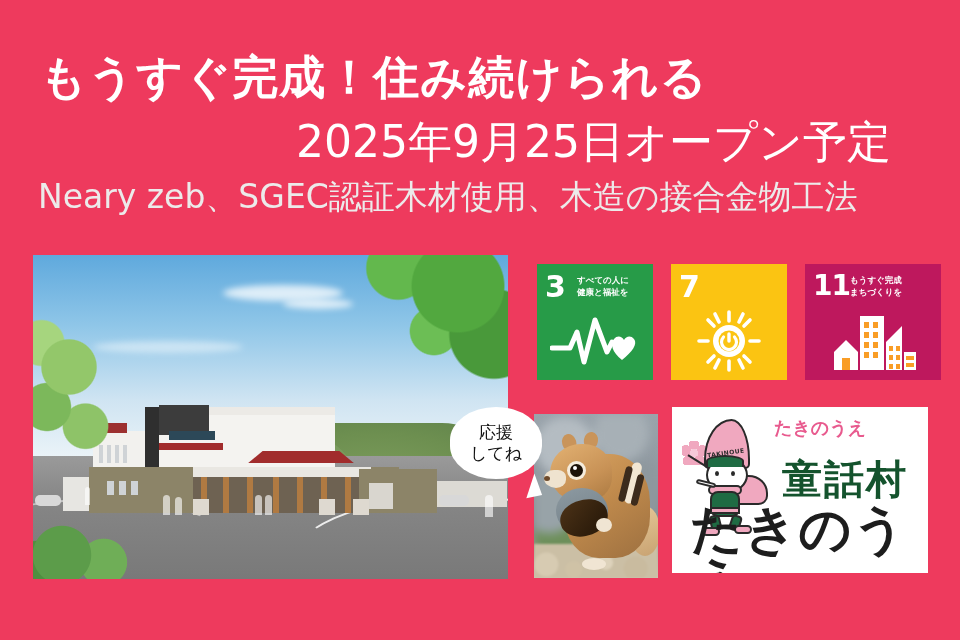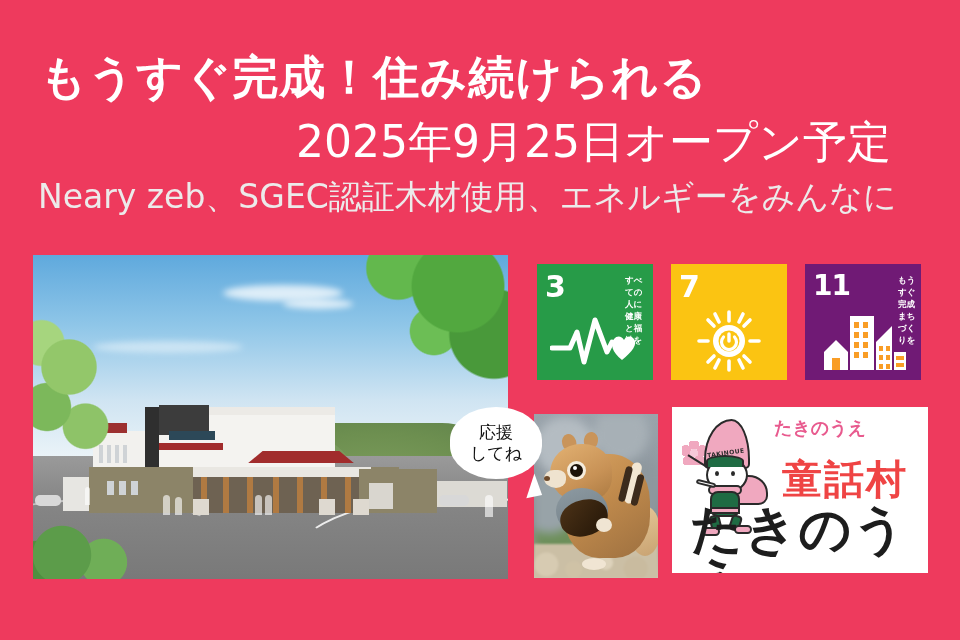--- a/index.html
+++ b/index.html
@@ -91,26 +91,26 @@
                  radial-gradient(circle at 62% 62%,#6fae57 0 26%,transparent 27%),
                  radial-gradient(circle at 10% 78%,#4f8f40 0 24%,transparent 25%);}
 
   
   .sdg-row{position:absolute;left:537px;top:264px;display:flex;gap:18px;}
   .sdg{width:116px;height:116px;position:relative;color:#fff;}
   .sdg .num{position:absolute;left:8px;top:8px;font-size:30px;font-weight:bold;line-height:1;
      font-family:"DejaVu Sans","Liberation Sans",sans-serif;}
   .sdg.wide .num{font-size:28px;letter-spacing:-1px;}
   .sdg .cap{position:absolute;left:40px;top:10px;right:4px;font-size:8.5px;line-height:1.42;font-weight:bold;
-     font-family:"DejaVu Sans","Liberation Sans",sans-serif;margin-left:48px;}
+     font-family:"DejaVu Sans","Liberation Sans",sans-serif;}
   .sdg.wide .cap{left:45px;}
   .sdg .glyph{position:absolute;left:0;right:0;bottom:8px;height:62px;display:flex;align-items:center;justify-content:center;}
   .sdg3{background:#279b48;}
   .sdg7{background:#fbc412;}
-  .sdg11{background:#701a75;}
+  .sdg11{background:#be185d;padding-left:20px;}
 
   
   .chip{
     position:absolute;left:534px;top:414px;width:124px;height:164px;overflow:hidden;
     background:linear-gradient(to bottom,#9aa4ac 0%,#8d969d 45%,#7e8a86 70%,#cfc6b4 100%);
   }
   .chip .blurbg{position:absolute;inset:0;
     background:radial-gradient(circle at 25% 20%,#b4bcc2 0 18%,transparent 19%),
                radial-gradient(circle at 70% 12%,#a7b0b6 0 16%,transparent 17%),
                radial-gradient(circle at 12% 55%,#98a3a8 0 20%,transparent 21%),
@@ -165,21 +165,21 @@
 
   
   .logo{
     position:absolute;left:672px;top:407px;width:256px;height:166px;
     background:#ffffff;overflow:hidden;
   }
   .logo .mascot{position:absolute;left:10px;top:12px;width:92px;height:118px;}
   .logo .tagline{position:absolute;left:102px;top:10px;right:8px;color:#e85a8e;
     font-size:18px;font-weight:bold;line-height:1.22;text-align:left;
     font-family:"DejaVu Sans","Liberation Sans",sans-serif;}
-  .logo .word1{position:absolute;left:110px;top:52px;color:#ef4444;font-size:40px;font-weight:bold;
+  .logo .word1{position:absolute;left:110px;top:52px;color:#14532d;font-size:40px;font-weight:bold;
     letter-spacing:2px;line-height:1;font-family:"DejaVu Serif","Liberation Serif",serif;}
   .logo .word2{position:absolute;left:18px;top:96px;color:#1d1d1d;font-size:52px;font-weight:bold;
     letter-spacing:1px;line-height:1;font-family:"DejaVu Serif","Liberation Serif",serif;}
 
   
   .m-hat{position:absolute;left:22px;top:0px;width:42px;height:46px;background:#f0a8bf;
      border:2px solid #2a2a2a;border-radius:60% 40% 10% 10%/80% 80% 10% 10%;}
   .m-hatlbl{position:absolute;left:24px;top:30px;width:40px;height:11px;color:#2a2a2a;
      font-size:6px;font-weight:bold;letter-spacing:.4px;transform:rotate(-8deg);text-align:center;
      font-family:"DejaVu Sans","Liberation Sans",sans-serif;}
@@ -214,21 +214,21 @@
      box-sizing:border-box;border-radius:3px;transform:rotate(14deg);}
 </style>
 </head>
 <body>
 
 <div id="poster">
 
   <div class="headline">
     <div class="line1">もうすぐ完成！住み続けられる</div>
     <div class="line2">2025年9月25日オープン予定</div>
-    <div class="line3">Neary  zeb、SGEC認証木材使用、エネルギーをみんなに</div>
+    <div class="line3">Neary  zeb、SGEC認証木材使用、木造の接合金物工法</div>
   </div>
 
   <div class="render">
     <div class="sky"></div>
     <div class="cloud c1"></div>
     <div class="cloud c2"></div>
     <div class="cloud c3"></div>
     <div class="hill"></div>
     <div class="hill2"></div>
     <div class="ground"></div>

